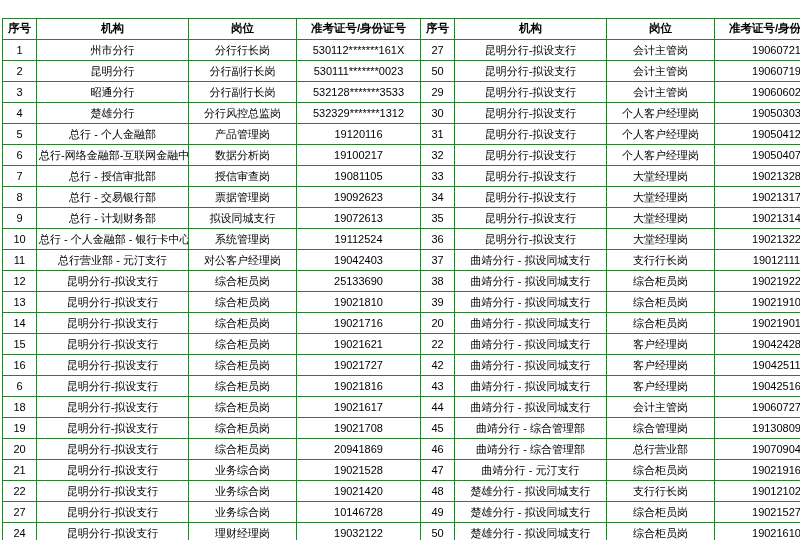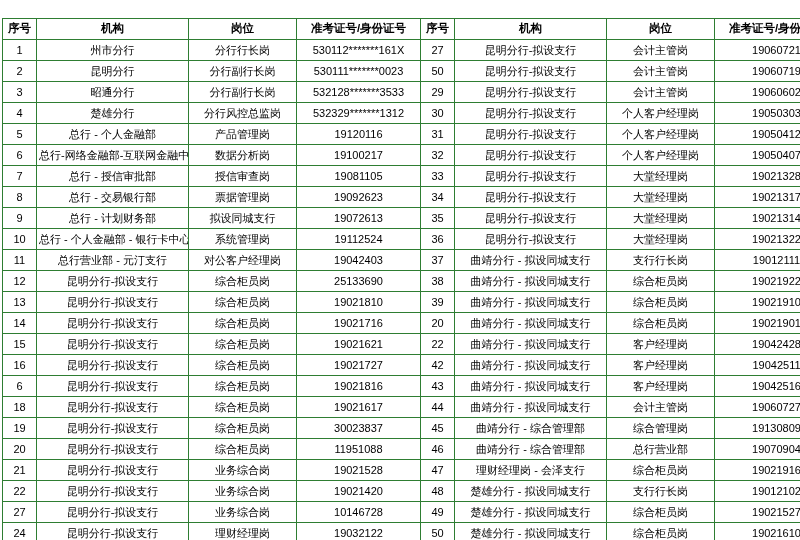--- a/index.html
+++ b/index.html
@@ -254,43 +254,43 @@
           <td class="num">19021617</td>
           <td class="num">44</td>
           <td>曲靖分行 - 拟设同城支行</td>
           <td>会计主管岗</td>
           <td class="num">19060727</td>
         </tr>
         <tr>
           <td class="num">19</td>
           <td>昆明分行-拟设支行</td>
           <td>综合柜员岗</td>
-          <td class="num">30023837</td>
+          <td class="num">19021708</td>
           <td class="num">45</td>
           <td>曲靖分行 - 综合管理部</td>
           <td>综合管理岗</td>
           <td class="num">19130809</td>
         </tr>
         <tr>
           <td class="num">20</td>
           <td>昆明分行-拟设支行</td>
           <td>综合柜员岗</td>
-          <td class="num">11951088</td>
+          <td class="num">20941869</td>
           <td class="num">46</td>
           <td>曲靖分行 - 综合管理部</td>
           <td>总行营业部</td>
           <td class="num">19070904</td>
         </tr>
         <tr>
           <td class="num">21</td>
           <td>昆明分行-拟设支行</td>
           <td>业务综合岗</td>
           <td class="num">19021528</td>
           <td class="num">47</td>
-          <td>理财经理岗 - 会泽支行</td>
+          <td>曲靖分行 - 元汀支行</td>
           <td>综合柜员岗</td>
           <td class="num">19021916</td>
         </tr>
         <tr>
           <td class="num">22</td>
           <td>昆明分行-拟设支行</td>
           <td>业务综合岗</td>
           <td class="num">19021420</td>
           <td class="num">48</td>
           <td>楚雄分行 - 拟设同城支行</td>

